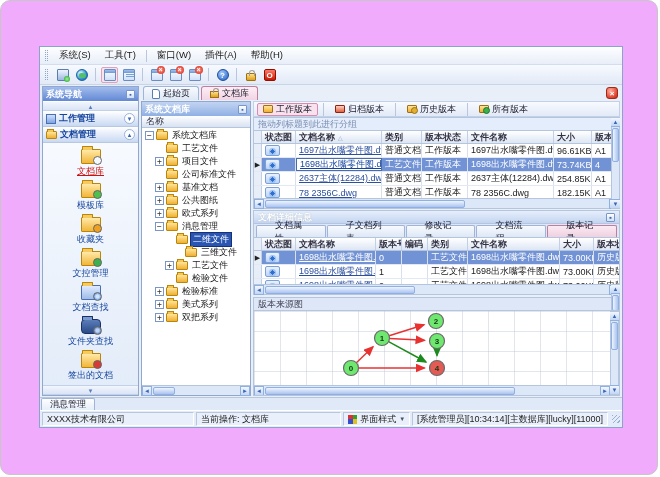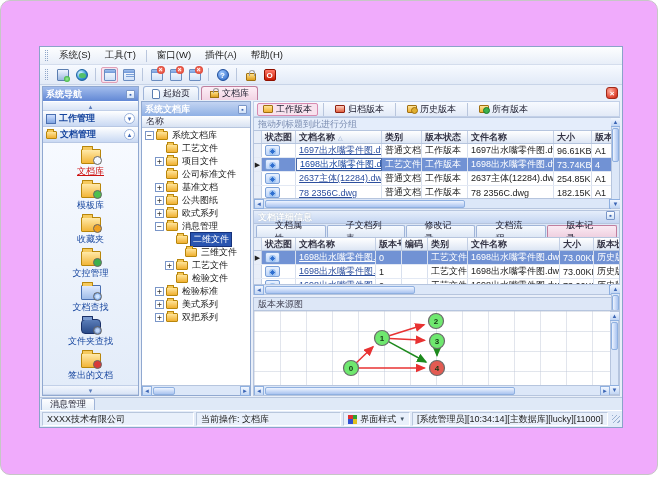--- a/index.html
+++ b/index.html
@@ -116,21 +116,21 @@
 .trow.sel .link { color:#fff; }
 .trow.sel .ind { background:#e8eef8; color:#222; }
 .trow.sel .namebox { background:#fff; border:1px solid #4a6aa8; color:#16459e; margin:0; }
 .dwg { width:15px; height:11px; border-radius:2px; background:linear-gradient(#eaf2ff,#bcd4f8); border:1px solid #7aa0d8; position:relative; flex:none; }
 .dwg::after { content:""; position:absolute; left:3px; top:2px; width:7px; height:7px; border-radius:50%; background:radial-gradient(circle,#2f6fd0 40%,#9cc1f0 45%); }
 .sorttri { color:#8aa0c8; font-size:6px; margin-left:3px; }
 .vscroll { position:absolute; width:9px; background:#dce7f8; border:1px solid #b6c5de; display:flex; flex-direction:column; align-items:center; }
 .varrow { width:9px; height:9px; background:linear-gradient(#f2f7ff,#c2d6f4); border-bottom:1px solid #8fb0e0; color:#3a64b4; font-size:6px; line-height:8px; text-align:center; flex:none; }
 .varrow.bot { border-bottom:none; border-top:1px solid #8fb0e0; margin-top:auto; }
 .vthumb { width:7px; background:linear-gradient(90deg,#eef4ff,#aac4f0); border:1px solid #8fb0e0; border-radius:2px; margin-top:1px; }
-.dethead { height:13px; background:linear-gradient(#e6eefb,#c4d5f1); color:#fff; font-weight:bold; display:flex; padding:0 4px; border:1px solid #b6c5de; border-bottom:none; margin-top:1px; text-shadow:0 0 1px #9ab; }
+.dethead { height:13px; background:linear-gradient(#e6eefb,#c4d5f1); color:#fff; font-weight:bold; display:flex; align-items:center; padding:0 4px; border:1px solid #b6c5de; border-bottom:none; margin-top:1px; text-shadow:0 0 1px #9ab; }
 .dethead .t { flex:1; }
 .dettabs { height:14px; background:#dde7f6; border:1px solid #b6c5de; border-bottom:none; display:flex; align-items:flex-end; gap:1px; padding:1px 2px 0; }
 .dtab2 { height:12px; padding:0 18px; display:flex; align-items:center; border:1px solid #9fb4d8; border-bottom:none; border-radius:2px 2px 0 0; background:linear-gradient(#f8fbff,#dde7f5); color:#223; }
 .dtab2.active { background:linear-gradient(#fbeaf3,#efd0e0); border-color:#c07e9e; }
 .graphlbl { height:13px; background:#dde7f7; border:1px solid #b6c5de; border-bottom:none; display:flex; align-items:center; padding:0 4px; color:#445; margin-top:2px; }
 .graphbox { flex:1; border:1px solid #b6c5de; background:#fff; position:relative; overflow:hidden;
   background-image:linear-gradient(to right, rgba(190,198,214,.45) 1px, transparent 1px), linear-gradient(to bottom, rgba(190,198,214,.45) 1px, transparent 1px);
   background-size:26px 20px; }
 
 

